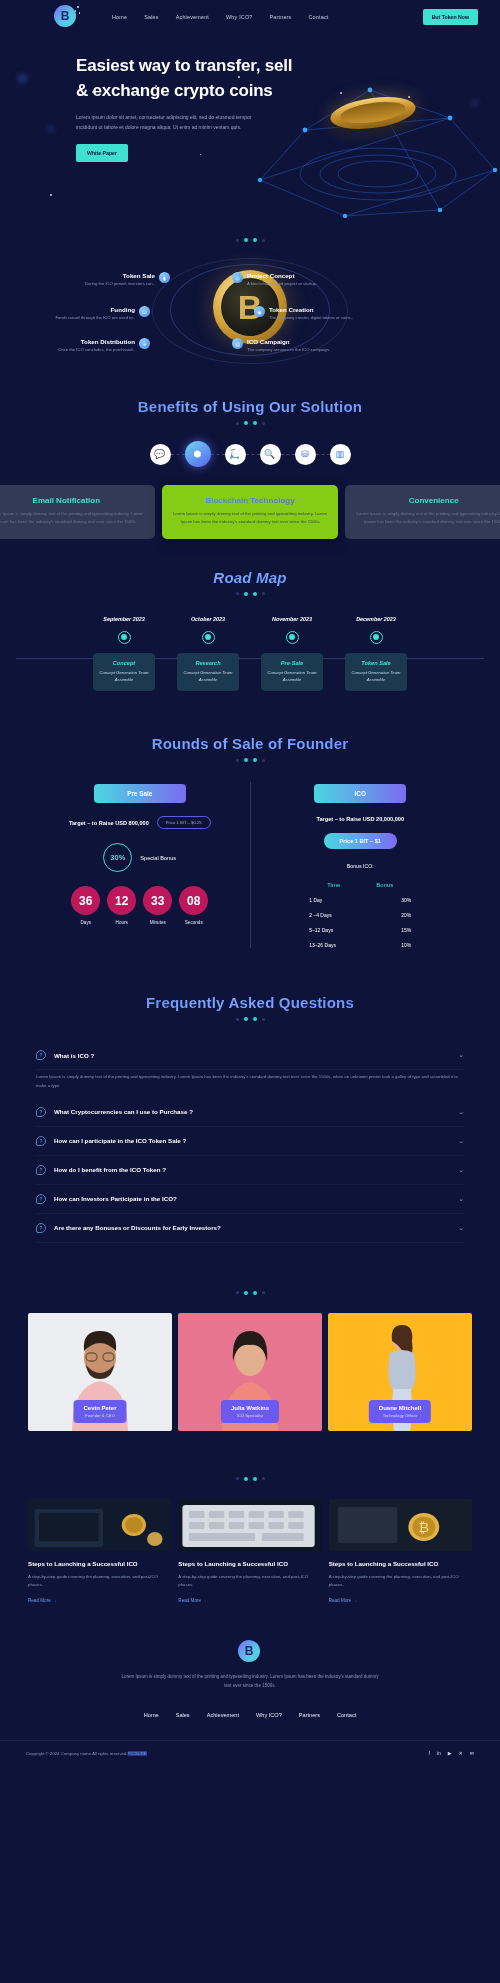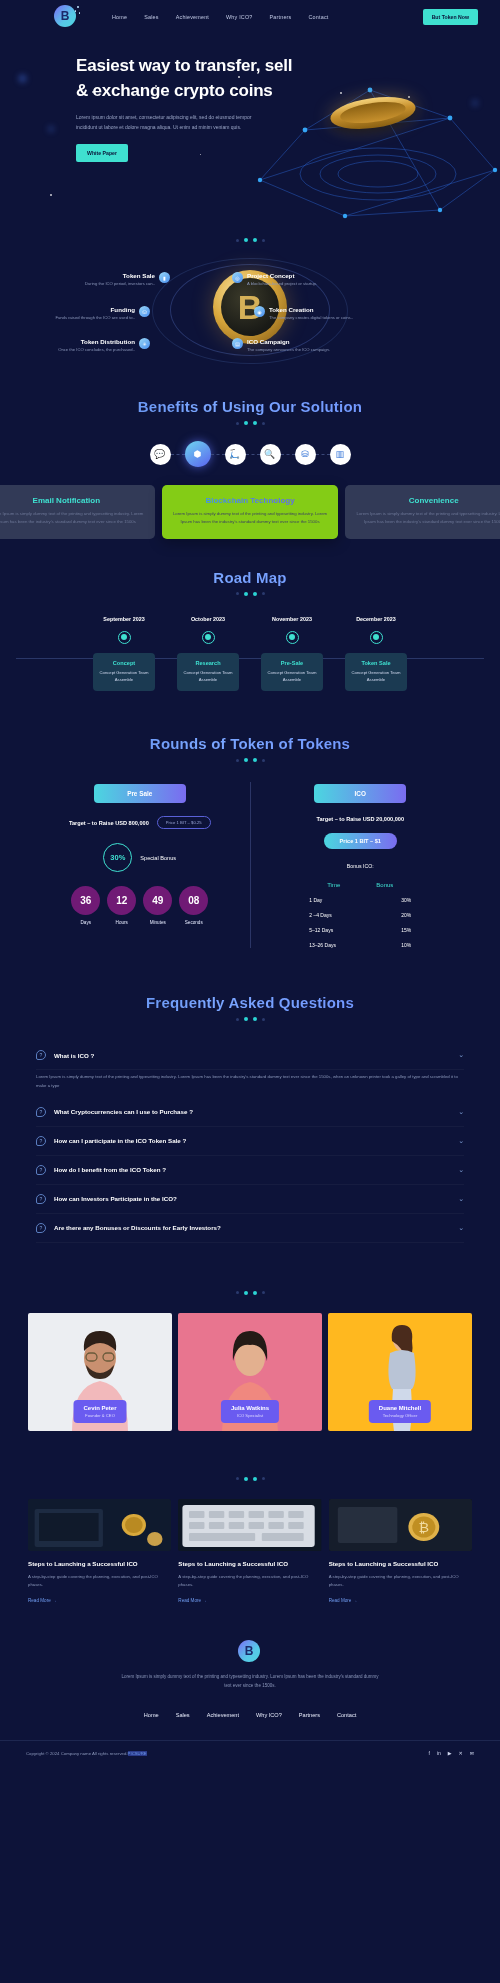--- a/index.html
+++ b/index.html
@@ -117,21 +117,21 @@
   .ben-card.dim p{ font-size:4.3px; color:#6d7797; line-height:1.85; margin-top:5px;}
   .ben-card.hi{ background:#84cc16; box-shadow:0 4px 14px rgba(0,0,0,.3); }
   .ben-card.hi h3{ font-size:8px; font-weight:bold;
     background:linear-gradient(90deg,#3aa0e8,#6a5bf0);
     -webkit-background-clip:text;background-clip:text;color:transparent;}
   .ben-card.hi p{ font-size:4.3px; color:#3c4360; line-height:1.85; margin-top:5px; }
   .ben-card.edge{ margin-left:-34px; }
   .ben-card.edge2{ margin-right:-34px; }
 
   
-  .road{ padding: 30px 16px 0; }
+  .road{ padding: 30px 16px 0; font-style: italic; }
   .road-wrap{ position:relative; margin-top:20px; }
   .road-line{ position:absolute; left:0; right:0; top:42px; height:1px; background:#2a3768; }
   .road-cols{ display:flex; justify-content:center; gap:22px; position:relative; }
   .road-col{ width:62px; text-align:center; }
   .road-col .m{ font-size:5.4px; font-weight:bold; }
   .road-col .node{ width:13px;height:13px;border-radius:50%;border:1px solid #3fe0d0;
     margin:9px auto; display:flex;align-items:center;justify-content:center; background:#0d1339;}
   .road-col .node i{ width:6px;height:6px;border-radius:50%;background:#3fe0d0;display:block; }
   .road-card{ background:#1b3a52; border-radius:4px; padding:7px 4px 8px; }
   .road-card h4{ font-size:5.6px; color:#3fe0d0; font-weight:bold; }
@@ -148,22 +148,22 @@
   .rnd-line .t{ font-size:5.6px; font-weight:bold; }
   .price-out{ border:1px solid #5a61d8; border-radius:9px; padding:3px 8px; font-size:4.2px; color:#9aa5d6; }
   .price-fill{ display:inline-block; margin-top:11px; background:linear-gradient(90deg,#4bd6e0,#7a6cf0);
     border-radius:9px; padding:5px 16px; font-size:5.6px; font-weight:bold; }
   .bonus-row{ display:flex; align-items:center; justify-content:center; gap:8px; margin-top:14px; }
   .ring{ width:29px;height:29px;border-radius:50%;border:1px solid #3fe0d0;
     display:flex;align-items:center;justify-content:center;font-size:7.5px;color:#3fe0d0;font-weight:bold;}
   .bonus-row span{ font-size:5.6px; }
   .cd{ display:flex; justify-content:center; gap:7px; margin-top:14px; }
   .cd .c{ text-align:center; }
-  .cd .b{ width:29px;height:29px;border-radius:50%;background:#701a75;
-    display:flex;align-items:center;justify-content:center;font-size:10px;font-weight:bold;}
+  .cd .b{ width:29px;height:29px;border-radius:50%;background:#be185d;
+    display:flex;align-items:center;justify-content:center;font-size:12px;font-weight:bold;}
   .cd .l{ font-size:4.6px; margin-top:5px; color:#e6ebff; }
   .bico{ font-size:5.2px; margin-top:14px; }
   .btab{ margin-top:13px; }
   .btab .hr{ display:flex; justify-content:center; gap:36px; }
   .btab .hr span{ font-size:6px; color:#3fe0d0; }
   .btab .rw{ display:flex; justify-content:center; gap:34px; margin-top:9px; font-size:5px; }
   .btab .rw span:first-child{ width:42px; text-align:left; }
   .btab .rw span:last-child{ width:26px; text-align:right; }
 
   
@@ -440,21 +440,21 @@
         <div class="road-card">
           <h4>Token Sale</h4>
           <p>Concept Generation Team Assemble</p>
         </div>
       </div>
     </div>
   </div>
 </section>
 
 <section class="rounds">
-  <h2 class="sec-title">Rounds of Token of Tokens</h2>
+  <h2 class="sec-title">Rounds of Sale of Founder</h2>
   <div class="dots">
       <i class="sm"></i>
       <i></i>
       <i></i>
       <i class="sm"></i>
     </div>
 
   <div class="rnd-wrap">
     <div class="rnd-col">
       <div class="pill">Pre Sale</div>
@@ -469,21 +469,21 @@
       <div class="cd">
         <div class="c">
           <div class="b">36</div>
           <div class="l">Days</div>
         </div>
         <div class="c">
           <div class="b">12</div>
           <div class="l">Hours</div>
         </div>
         <div class="c">
-          <div class="b">49</div>
+          <div class="b">33</div>
           <div class="l">Minutes</div>
         </div>
         <div class="c">
           <div class="b">08</div>
           <div class="l">Seconds</div>
         </div>
       </div>
     </div>
 
     <div class="rnd-col right">

